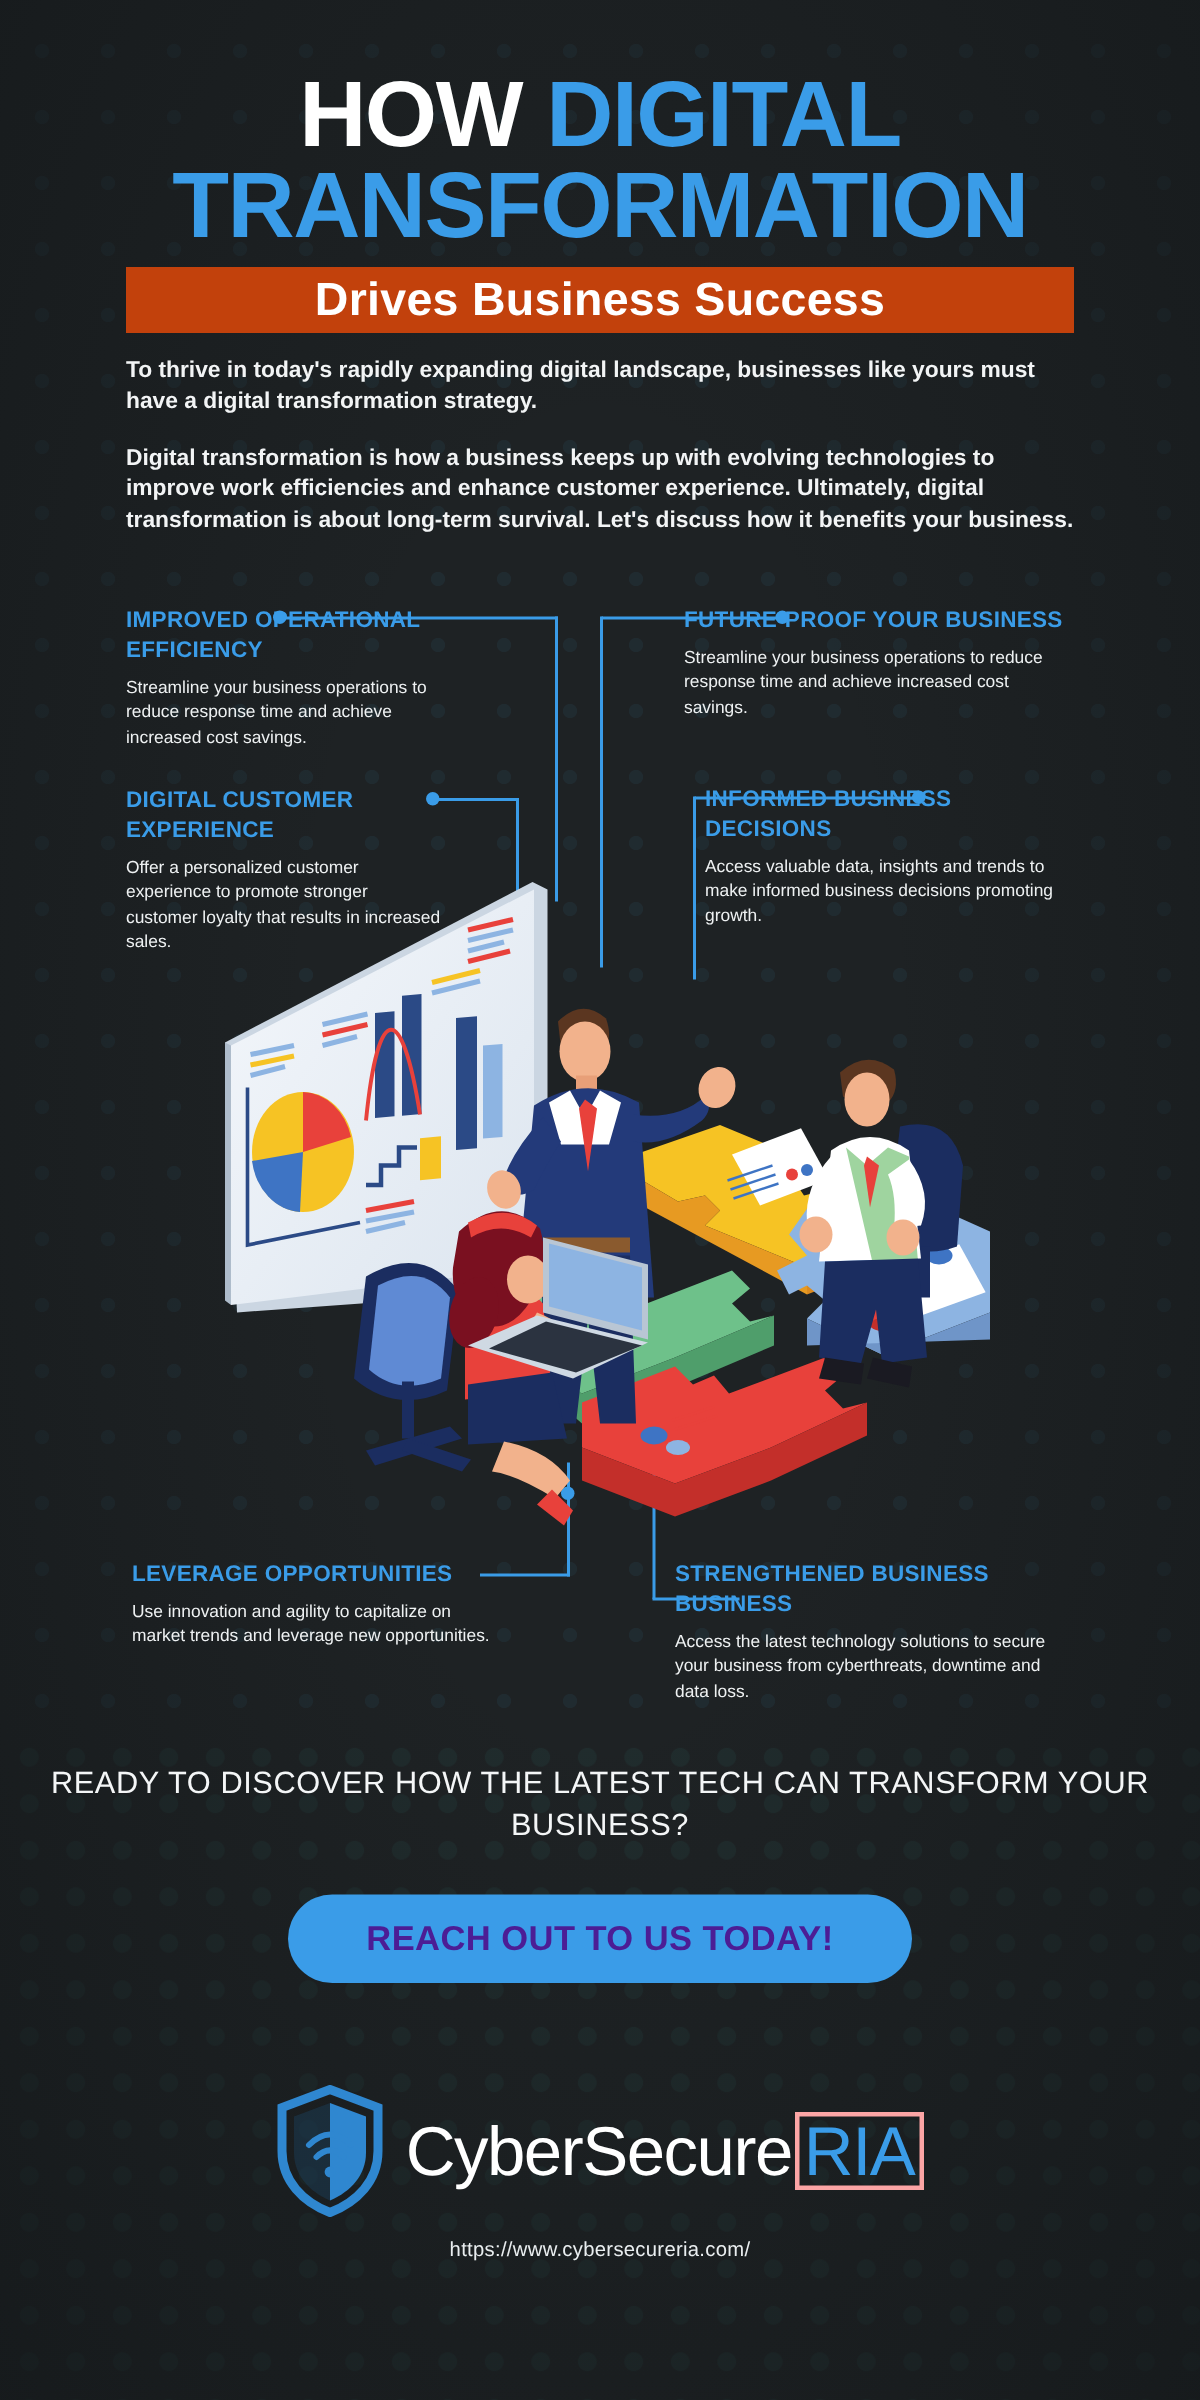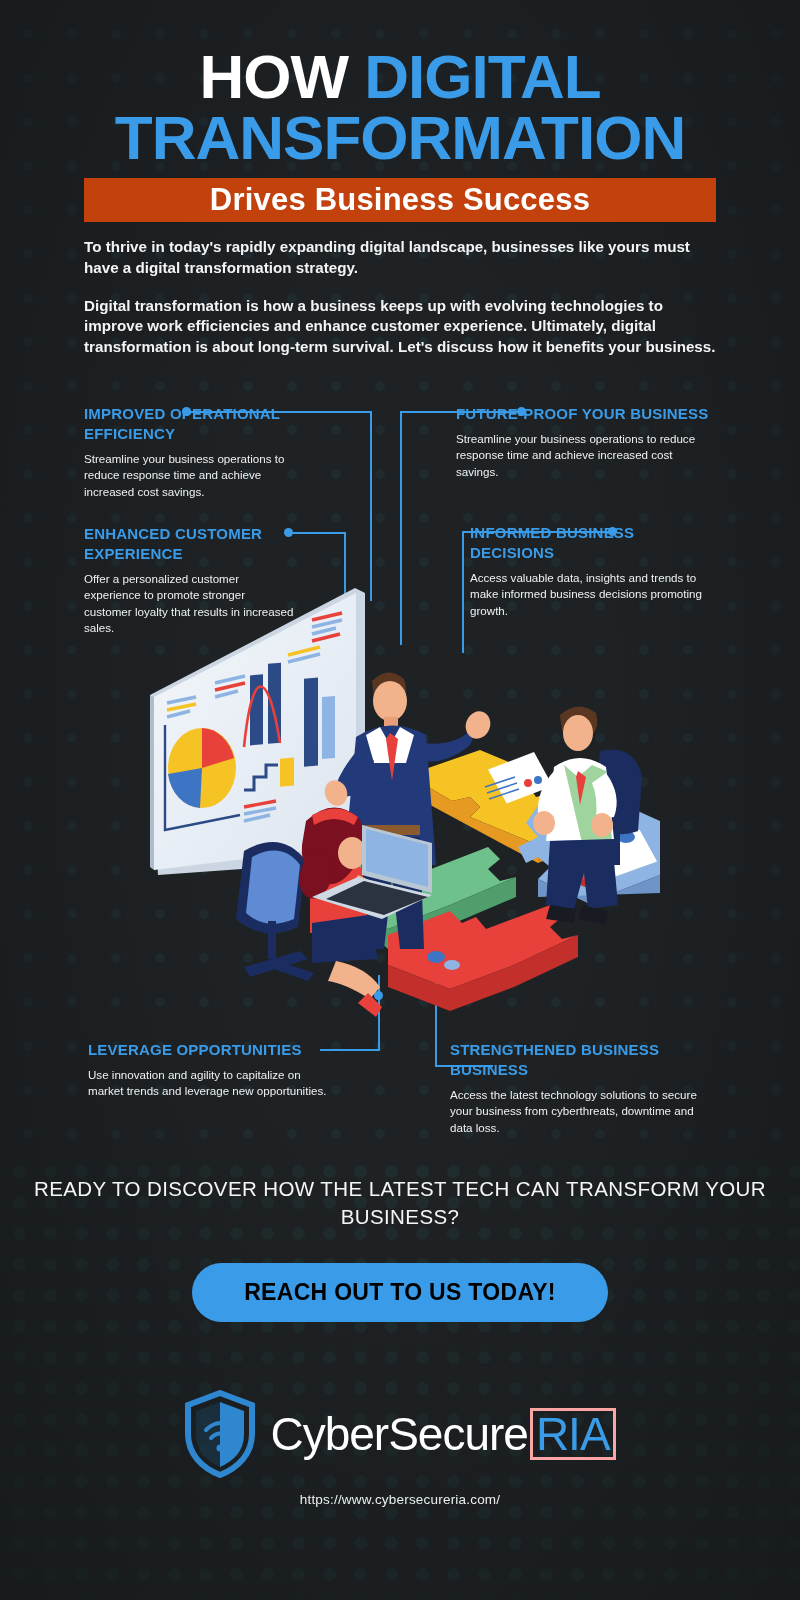--- a/index.html
+++ b/index.html
@@ -89,21 +89,21 @@
   #illo{ left:140px; top:575px; width:520px; height:450px; }
 
   
   #cta{ left:0; top:1175px; width:800px; text-align:center; }
   #cta-text{
     font-size:20.5px; line-height:1.37; color:#f4f6f7; letter-spacing:.4px;
     font-weight:400;
   }
   #cta-btn{
     display:inline-block; margin-top:32px;
-    background:#3a9ce8; color:#000000;
+    background:#3a9ce8; color:#4c1d95;
     font-size:23px; font-weight:bold; letter-spacing:.3px;
     padding:16px 52px; border-radius:30px; border:none;
     font-family:"Liberation Sans", sans-serif;
     cursor:pointer;
   }
 
   
   #logo{ left:0; top:1390px; width:800px; display:flex; align-items:center; justify-content:center; gap:14px; }
   #logo-word{
     font-size:46px; font-weight:normal; letter-spacing:-1px;
@@ -172,21 +172,21 @@
   <h3>IMPROVED OPERATIONAL EFFICIENCY</h3>
   <p>Streamline your business operations to reduce response time and achieve increased cost savings.</p>
 </div>
 
 <div class="callout cal-right" style="left:456px;top:404px;width:254px;">
   <h3>FUTURE-PROOF YOUR BUSINESS</h3>
   <p>Streamline your business operations to reduce response time and achieve increased cost savings.</p>
 </div>
 
 <div class="callout cal-left" style="left:84px;top:524px;width:210px;">
-  <h3>ENHANCED CUSTOMER EXPERIENCE</h3>
+  <h3>DIGITAL CUSTOMER EXPERIENCE</h3>
   <p>Offer a personalized customer experience to promote stronger customer loyalty that results in increased sales.</p>
 </div>
 
 <div class="callout cal-right" style="left:470px;top:523px;width:240px;">
   <h3>INFORMED BUSINESS DECISIONS</h3>
   <p>Access valuable data, insights and trends to make informed business decisions promoting growth.</p>
 </div>
 
 <div class="callout cal-left" style="left:88px;top:1040px;width:250px;">
   <h3>LEVERAGE OPPORTUNITIES</h3>

